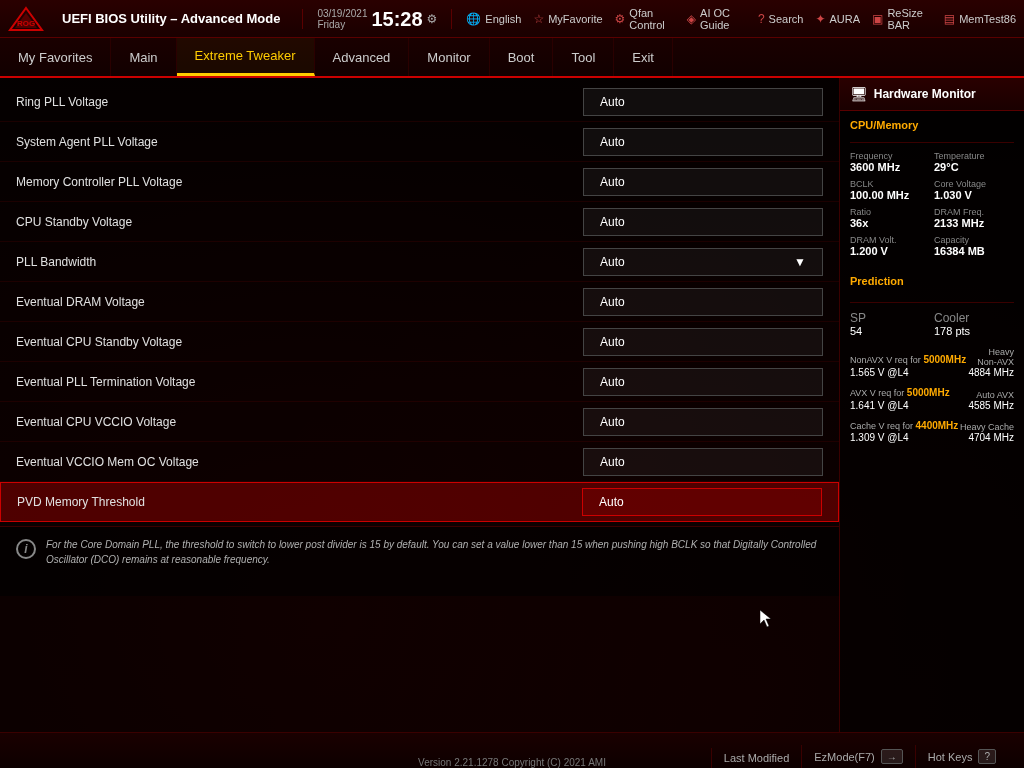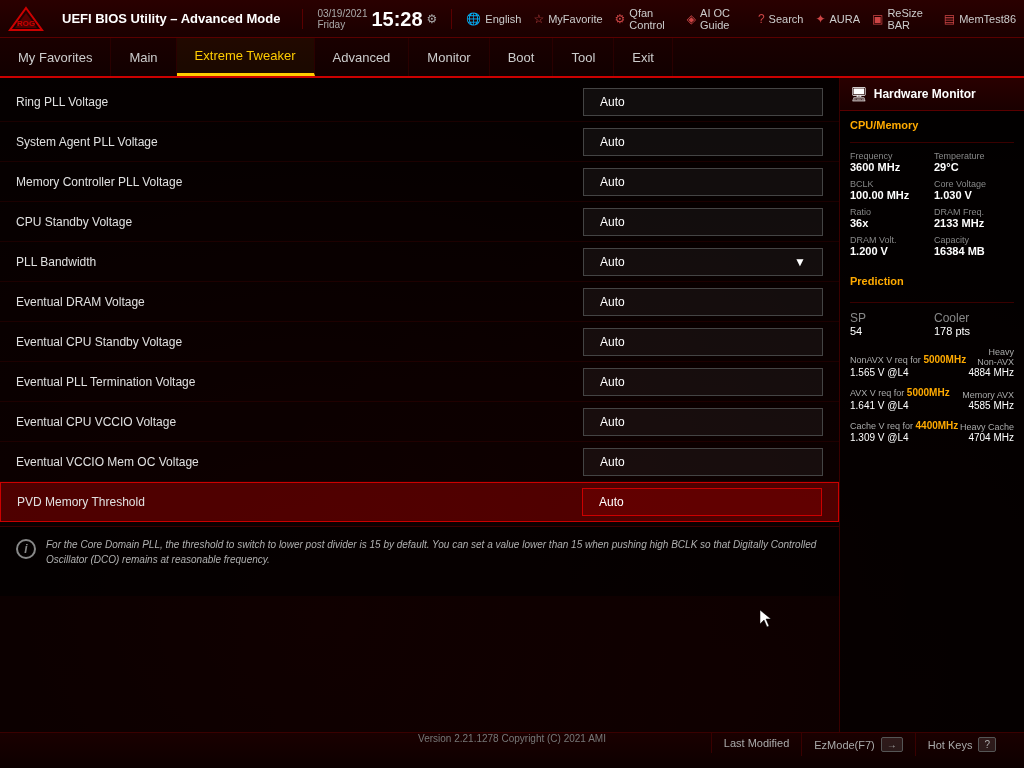--- a/index.html
+++ b/index.html
@@ -329,21 +329,21 @@
       align-items: flex-end;
     }
 
     
     .footer {
       position: relative;
       z-index: 10;
       background: linear-gradient(180deg, #1a0000 0%, #0d0000 100%);
       height: 36px;
       display: flex;
-      align-items: flex-start;
+      align-items: flex-end;
       justify-content: flex-end;
       padding: 0 16px;
       gap: 0;
       border-top: 1px solid #3a0000;
     }
     .footer-version {
       position: absolute;
       left: 50%;
       transform: translateX(-50%);
       color: #777777;
@@ -655,21 +655,21 @@
       </div>
     </div>
 
     <div class="hw-req-block">
       <div class="hw-req-row">
         <div>
           <div class="hw-req-label">AVX V req for <span class="hw-req-highlight">5000MHz</span></div>
           <div class="hw-req-subvalue">1.641 V @L4</div>
         </div>
         <div class="hw-req-right">
-          <div class="hw-req-value">Memory AVX</div>
+          <div class="hw-req-value">Auto AVX</div>
           <div class="hw-req-subvalue">4585 MHz</div>
         </div>
       </div>
     </div>
 
     <div class="hw-req-block">
       <div class="hw-req-row">
         <div>
           <div class="hw-req-label">Cache V req for <span class="hw-req-highlight">4400MHz</span></div>
           <div class="hw-req-subvalue">1.309 V @L4</div>

